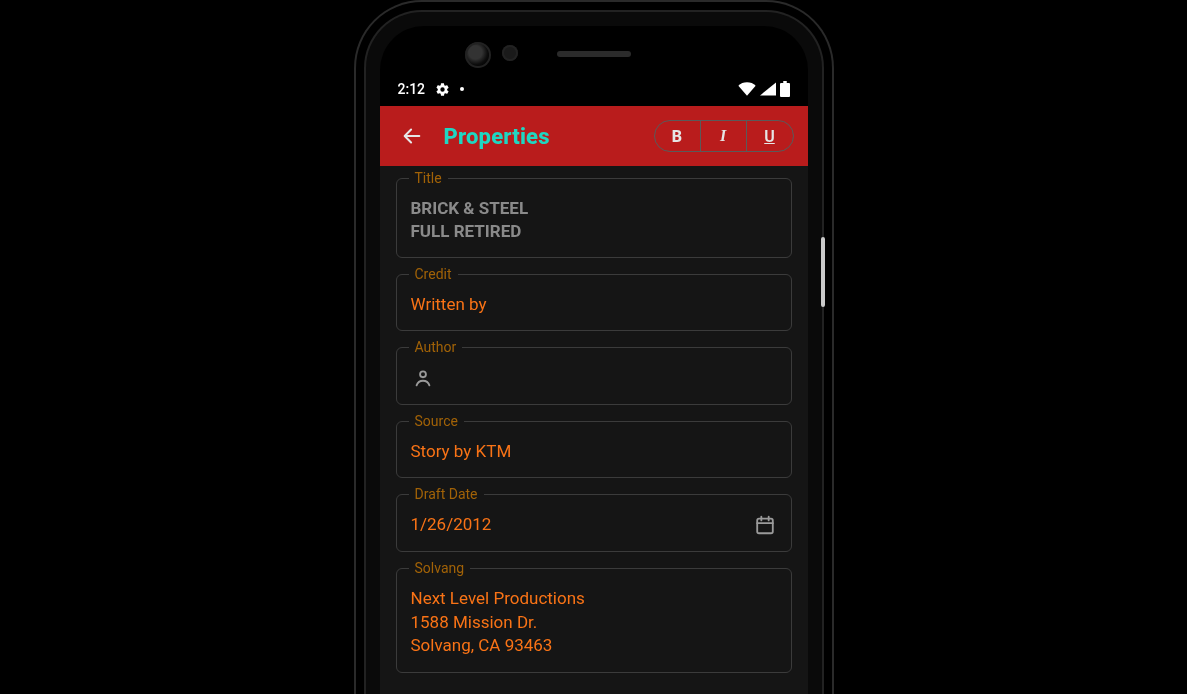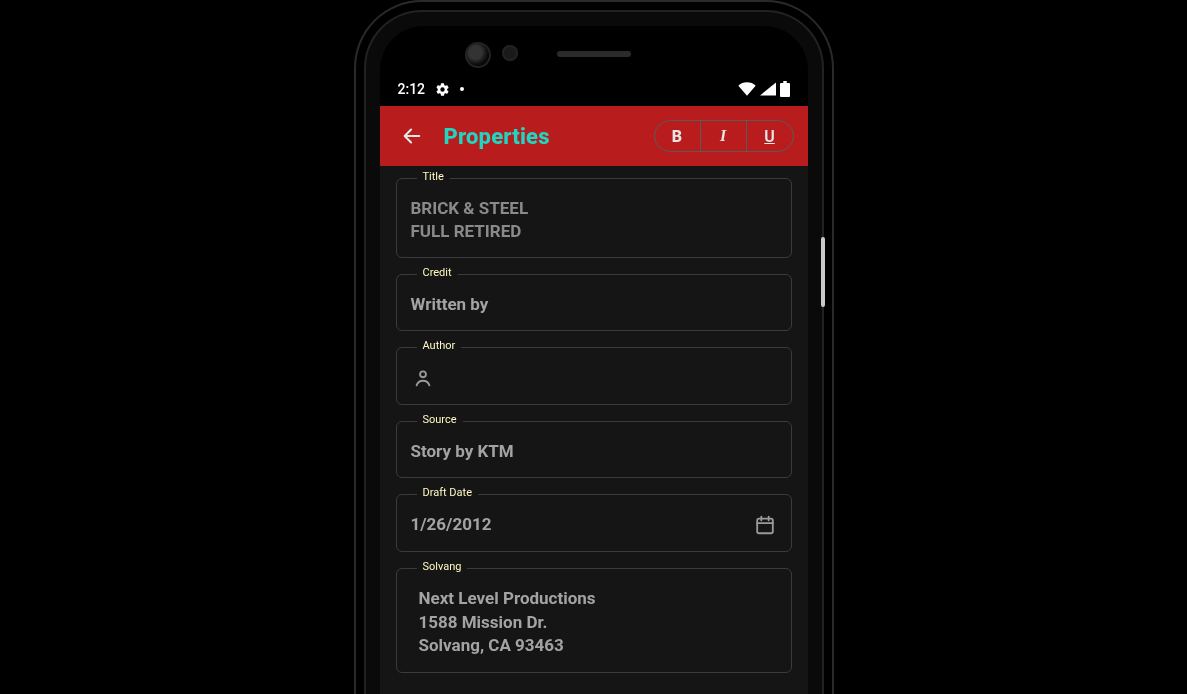--- a/index.html
+++ b/index.html
@@ -158,44 +158,43 @@
     position: relative;
     border: 1px solid #3b3b3b;
     border-radius: 6px;
     padding: 18px 14px 14px 14px;
     margin-bottom: 16px;
     color: #8b8b8b;
   }
   .field-label {
     position: absolute;
     top: -9px;
-    left: 20px;
+    left: 12px;
     background: #151515;
     padding: 0 6px;
-    font-size: 11px;
-    color: #fef9c3;
+    font-size: 14px;
+    color: #a16207;
   }
   .field-value {
     font-size: 17px;
     line-height: 1.35;
-    color: #a3a3a3;
+    color: #f97316;
     white-space: pre-line;
-    font-weight: bold;
   }
   .field-value.strong {
     font-weight: 700;
     color: #8a8a8a;
   }
   .with-icon { display:flex; align-items:flex-start;gap:16px; }
   .with-icon .field-value { flex:1; }
   .trailing-icon {
     width: 24px; height: 24px; color:#9a9a9a; cursor:pointer;
     display:flex; align-items:center; justify-content:center;
   }
-  .contact .field-value { line-height: 1.4; margin-left: 8px; }
+  .contact .field-value { line-height: 1.4; }
 
   svg { display:block; }
 </style>
 </head>
 <body>
 
 <div class="stage">
   <div class="phone">
     <div class="side-btn b1"></div>
     <div class="phone-inner">

